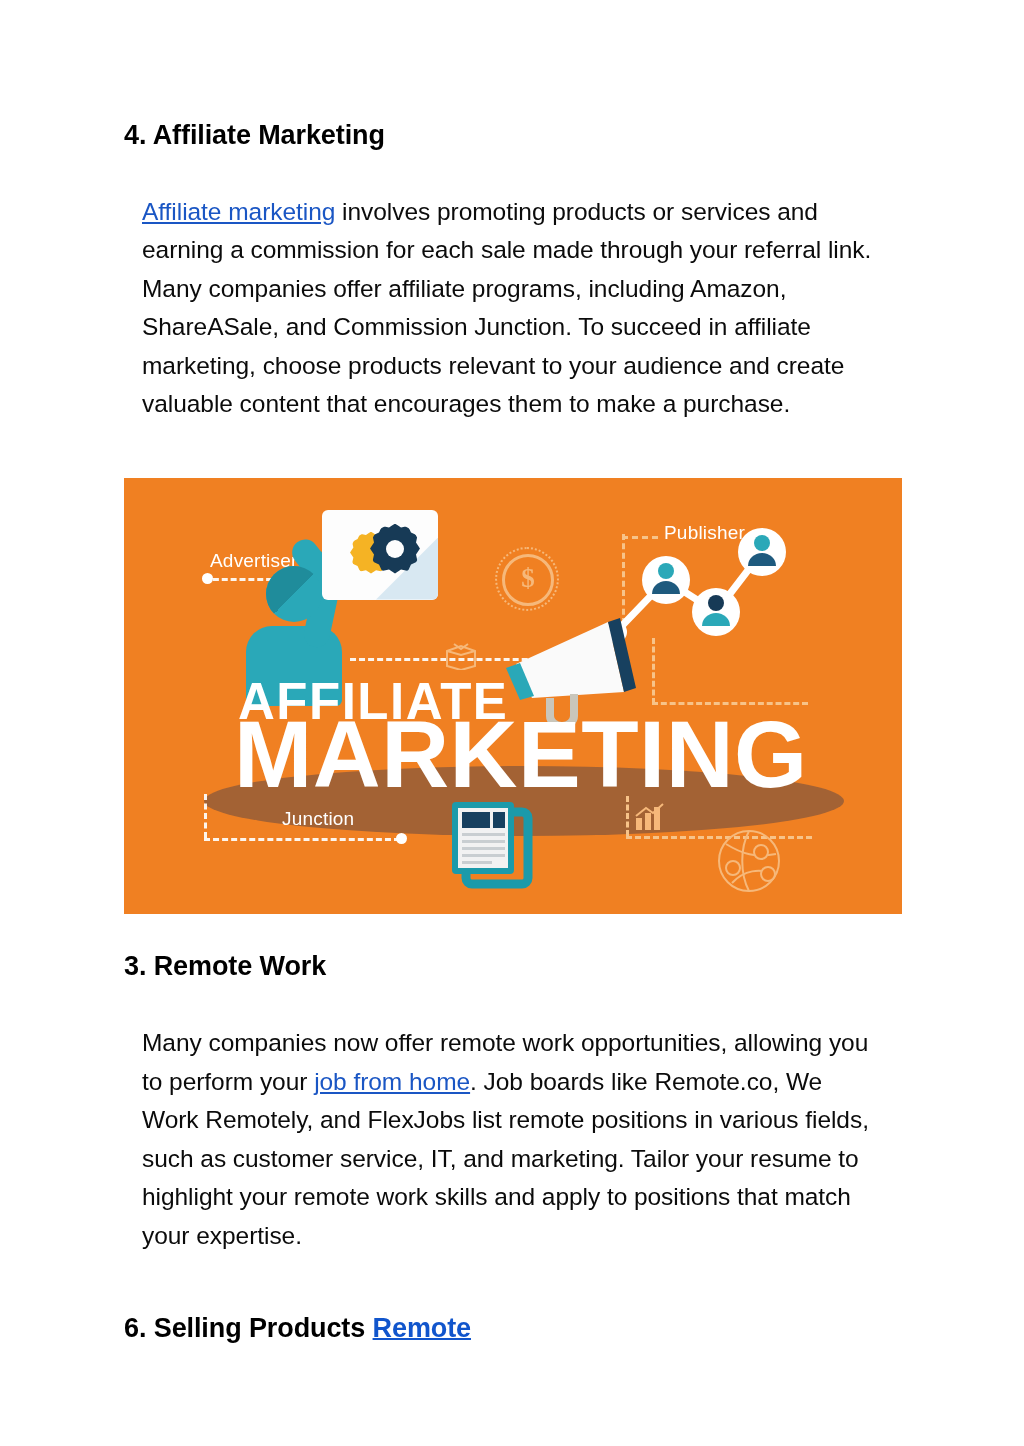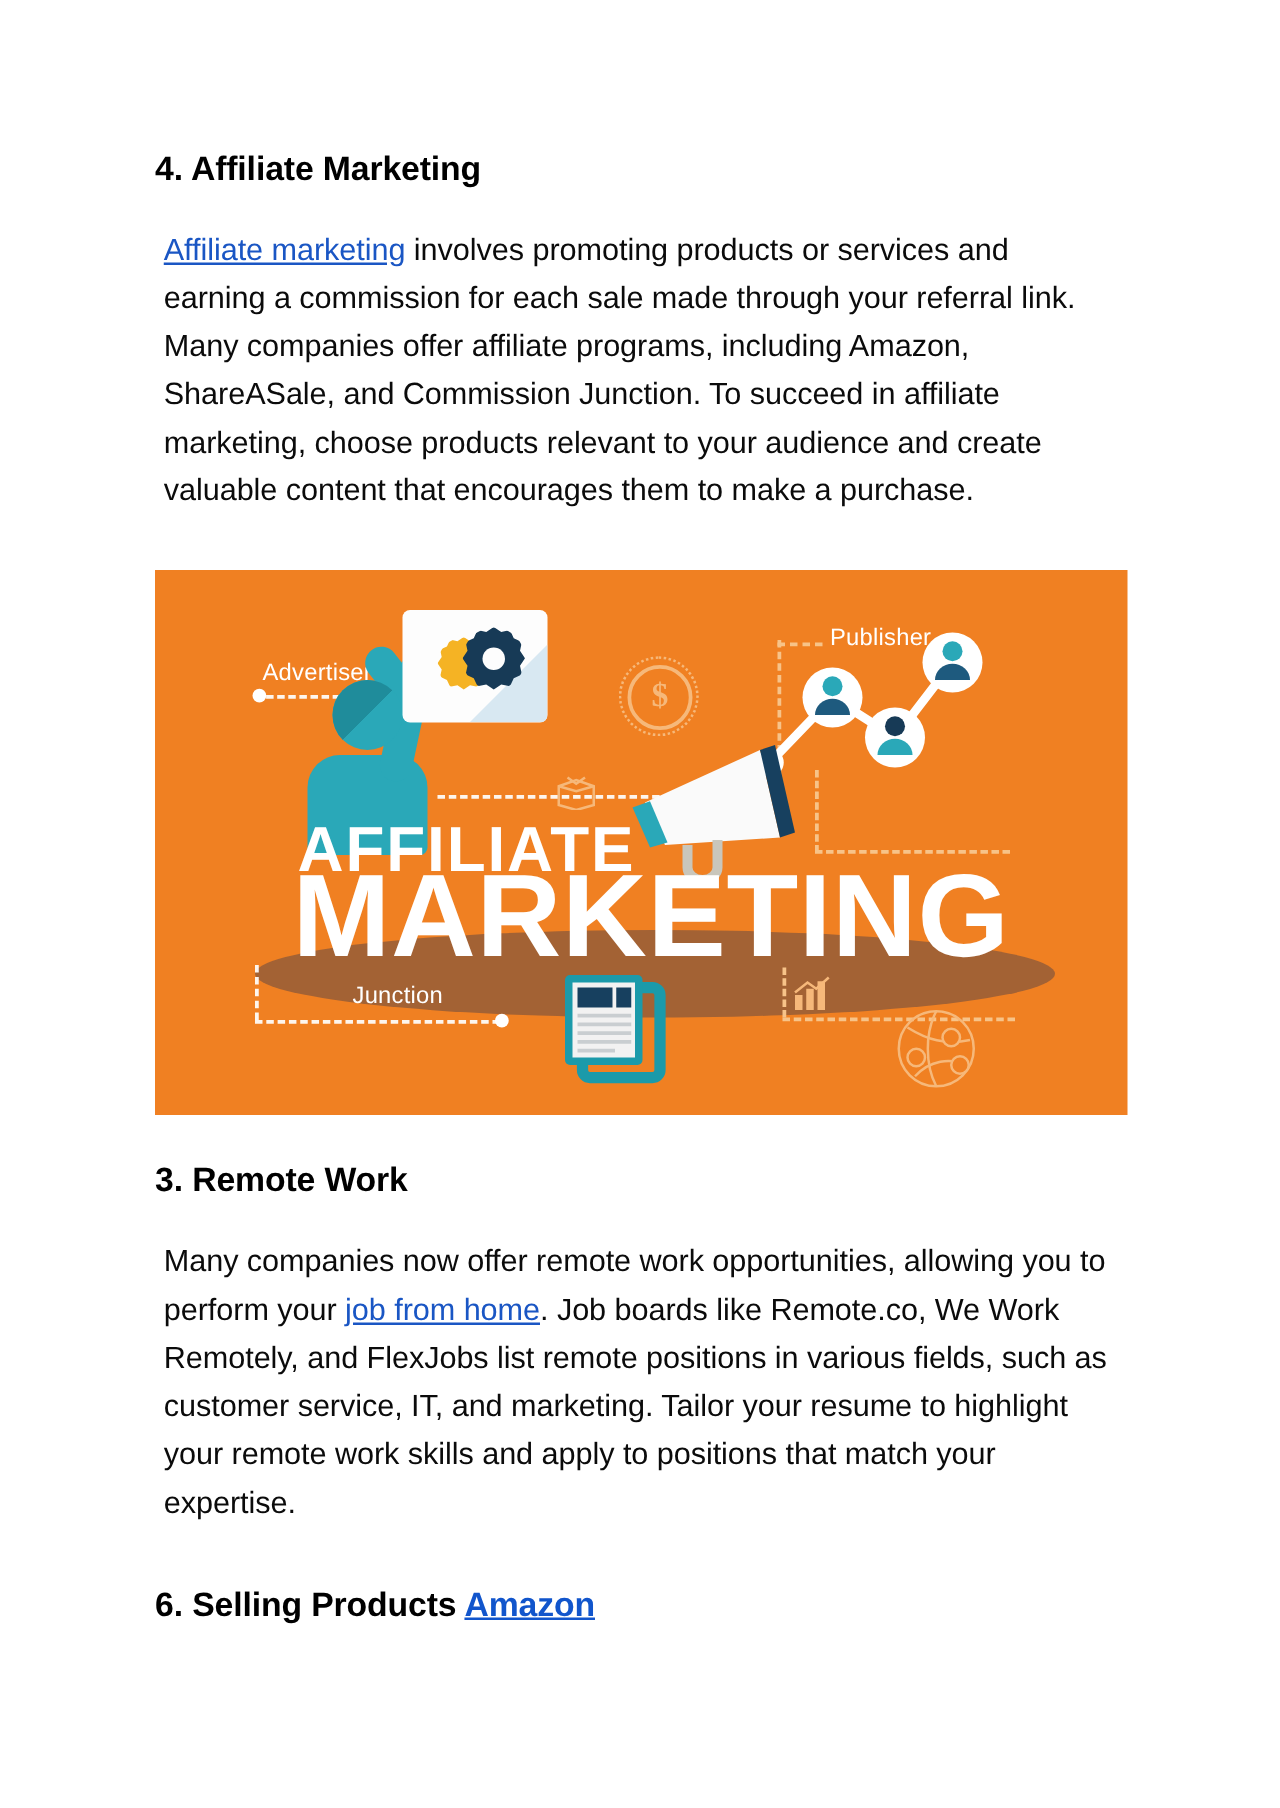--- a/index.html
+++ b/index.html
@@ -37,21 +37,21 @@
     margin: 0;
     line-height: 1.28;
     letter-spacing: -0.1px;
   }
 
   p.body-text {
     font-family: "Liberation Sans", sans-serif;
     font-size: 24.5px;
     font-weight: normal;
     color: #0b0b0b;
-    margin: 7px;
+    margin: 18px;
     line-height: 38.5px;
     letter-spacing: -0.05px;
   }
 
   a.inline-link {
     color: #1a56c4;
     text-decoration: underline;
     text-underline-offset: 2px;
   }
   a.heading-link {
@@ -398,16 +398,16 @@
     <div class="gap-img-to-h"></div>
 
     <h2 class="section-heading">3. Remote Work</h2>
 
     <div class="gap-h2-to-p"></div>
 
     <p class="body-text"><span>Many companies now offer remote work opportunities, allowing you to perform your </span><a class="inline-link" href="#">job from home</a><span>. Job boards like Remote.co, We Work Remotely, and FlexJobs list remote positions in various fields, such as customer service, IT, and marketing. Tailor your resume to highlight your remote work skills and apply to positions that match your expertise.</span></p>
 
     <div class="gap-p-to-h3"></div>
 
-    <h2 class="section-heading"><span>6. Selling Products </span><a class="heading-link" href="#">Amazon</a></h2>
+    <h2 class="section-heading"><span>6. Selling Products </span><a class="heading-link" href="#">Remote</a></h2>
 
   </div>
 </div>
 
 </body></html>

